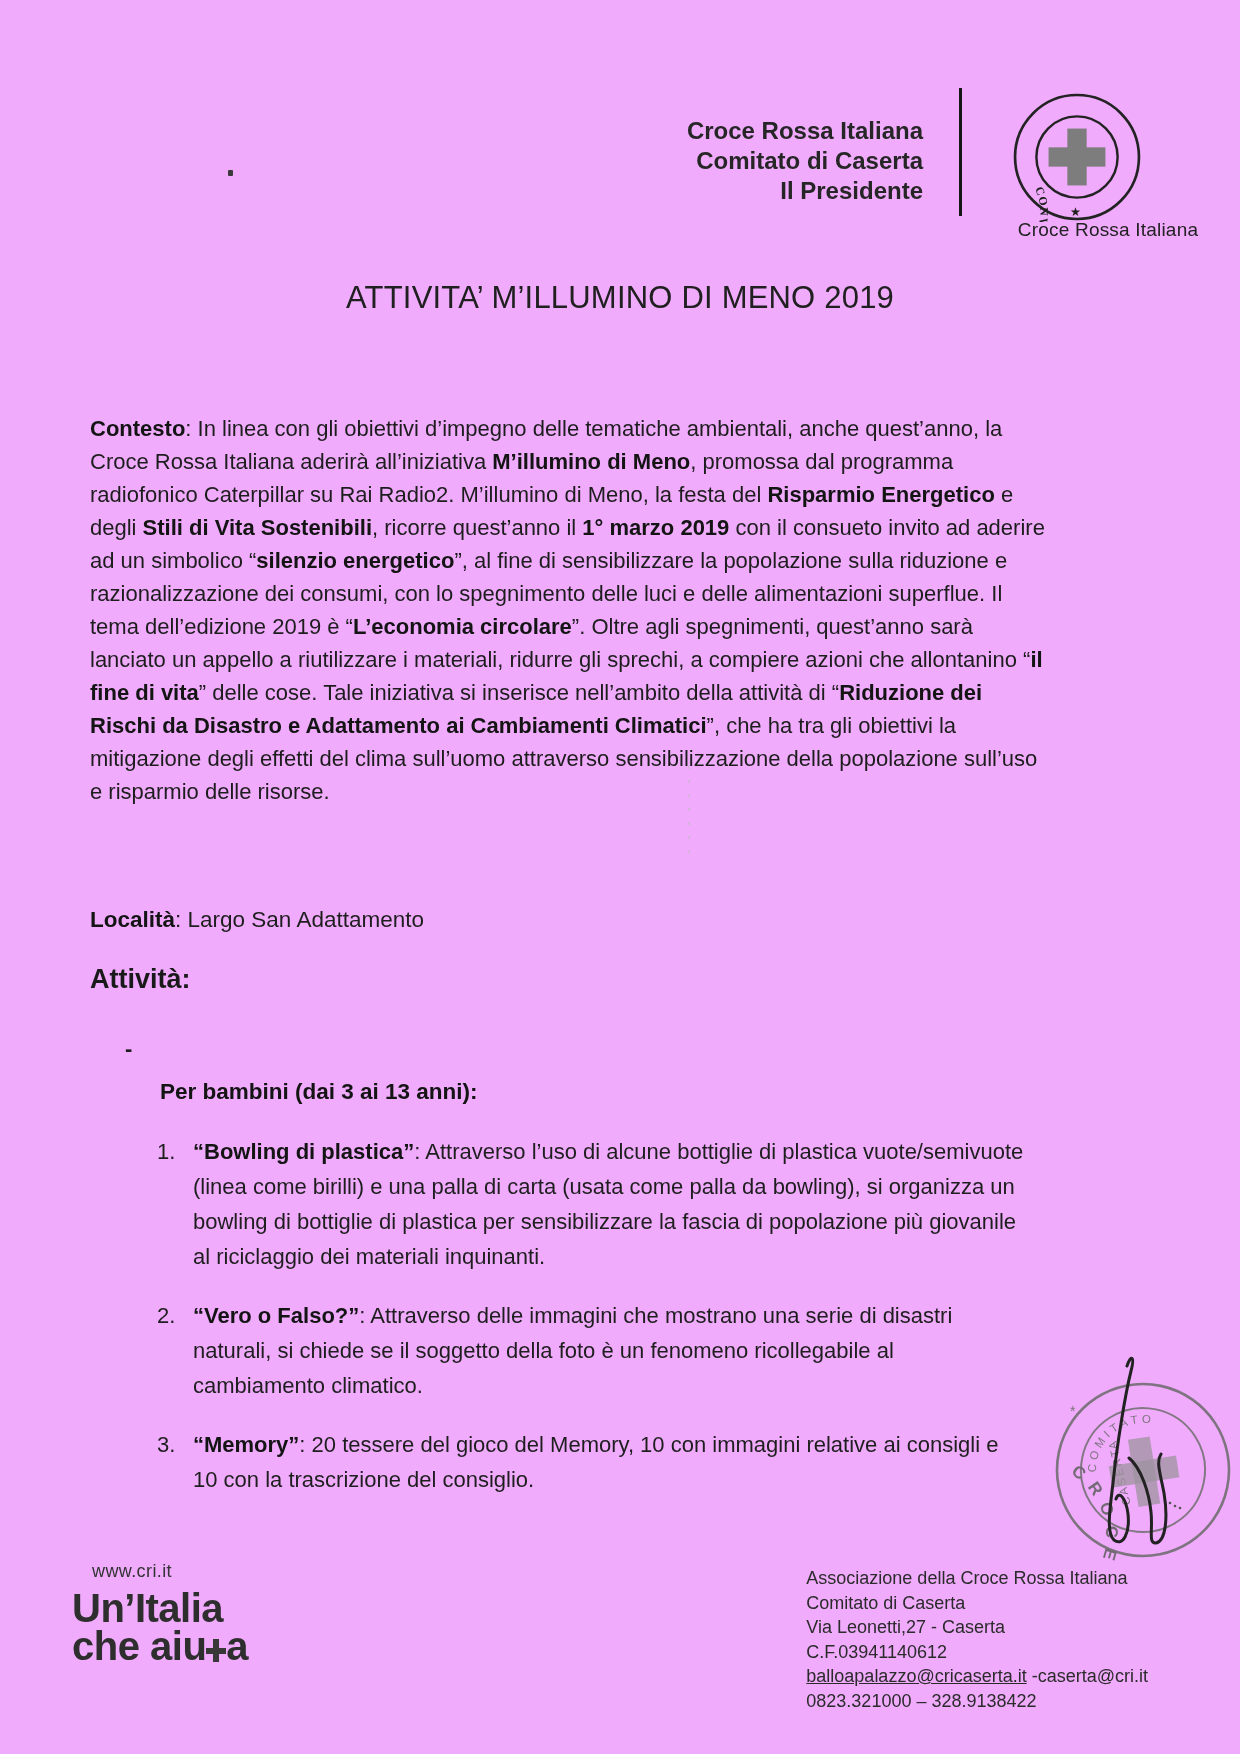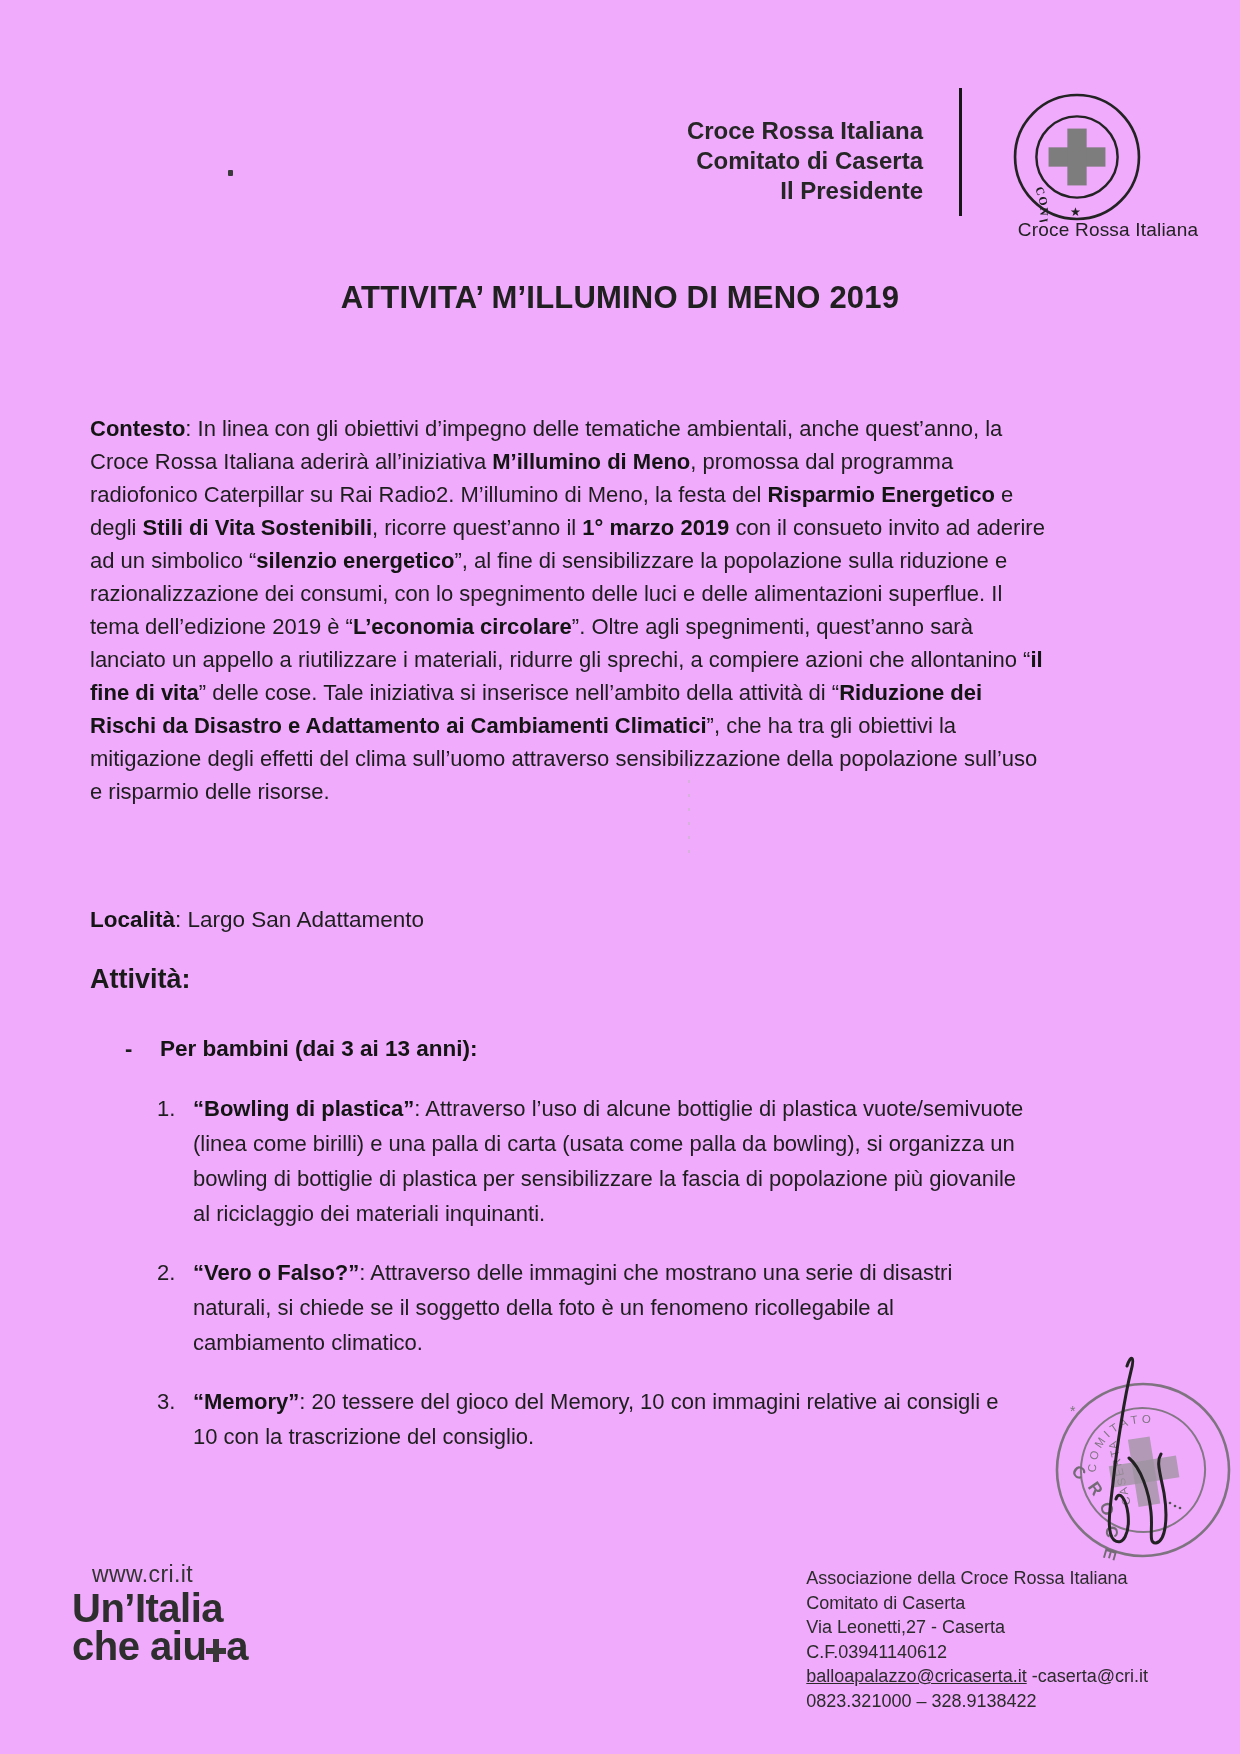--- a/index.html
+++ b/index.html
@@ -14,44 +14,44 @@
   .divider { position:absolute; left:959px; top:88px; width:3px; height:128px; background:#161616; }
   .logo-wrap { position:absolute; left:1012px; top:92px; width:130px; height:130px; }
   .logo-caption { position:absolute; left:992px; top:219px; width:232px; text-align:center;
     font-size:19px; color:#222; letter-spacing:0.2px; }
   .speck { position:absolute; left:228px; top:170px; width:5px; height:6px; background:#3a3a3a; border-radius:1px; }
   .speck2 { position:absolute; left:688px; top:766px; width:2px; height:90px;
     background:repeating-linear-gradient(#bbb 0 3px, transparent 3px 14px); opacity:.5; }
 
   
   .doc-title { position:absolute; top:280px; left:0; width:1240px; text-align:center;
-    font-size:31px; font-weight:bold; letter-spacing:0.2px; color:#202020; }
+    font-size:31px; font-weight:normal; letter-spacing:0.2px; color:#202020; }
 
   
   .body-par { position:absolute; left:90px; top:412px; width:960px;
     font-size:22px; line-height:33px; color:#1d1d1d; }
-  .body-par b, .loc-line b, .bullet-label, .item-body b { color:#141414; }
+  .body-par b, .loc-line b, .bullet-label, .item-body b { color:#141414;margin-top:43px; }
   .loc-line { position:absolute; left:90px; top:903px; font-size:22.5px; line-height:33px; }
   .act-heading { position:absolute; left:90px; top:964px; width:860px; 
     font-size:27px; font-weight:bold; color:#1a1a1a; }
 
   .act-list { position:absolute; left:125px; top:1032px; width:905px; font-size:22px; }
   .bullet-row { display:flex; line-height:33px; }
   .bullet-dash { width:35px; font-weight:bold; }
   .bullet-label { font-weight:bold; font-size:22.5px; }
   .olist { margin-top:26px; margin-left:32px; }
   .oitem { display:flex; margin-bottom:24px; line-height:35px; }
   .oitem .num { width:36px; flex:none; }
   .oitem .item-body { width:832px; }
 
   
   .stamp-wrap { position:absolute; left:1030px; top:1340px; width:210px; height:240px; }
 
   
-  .site-link { position:absolute; left:92px; top:1561px; font-size:23px; color:#333; letter-spacing:0.4px; }
+  .site-link { position:absolute; left:92px; top:1561px; font-size:18px; color:#333; letter-spacing:0.4px; }
   .campaign { position:absolute; left:72px; top:1589px; font-weight:bold; font-size:40px;
     line-height:38px; color:#2e2e2e; letter-spacing:-0.5px; }
   .plus { position:relative; display:inline-block; width:20px; height:23px; transform:translateY(2px); }
   .plus::before { content:''; position:absolute; left:7px; top:0; width:6px; height:23px; background:#383838; }
   .plus::after  { content:''; position:absolute; left:0; top:9px; width:20px; height:6px; background:#383838; }
   .addr-block { position:absolute; right:92px; top:1566px; 
     font-size:18px; line-height:24.5px; color:#2b2b2b; }
   .email-link { text-decoration:underline; color:#2b2b2b; cursor:pointer; }
 </style>
 </head>

